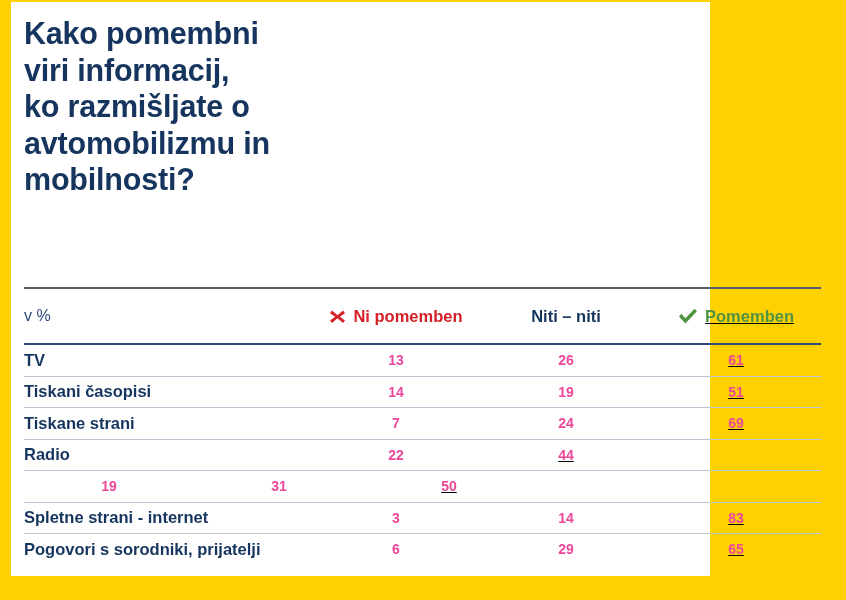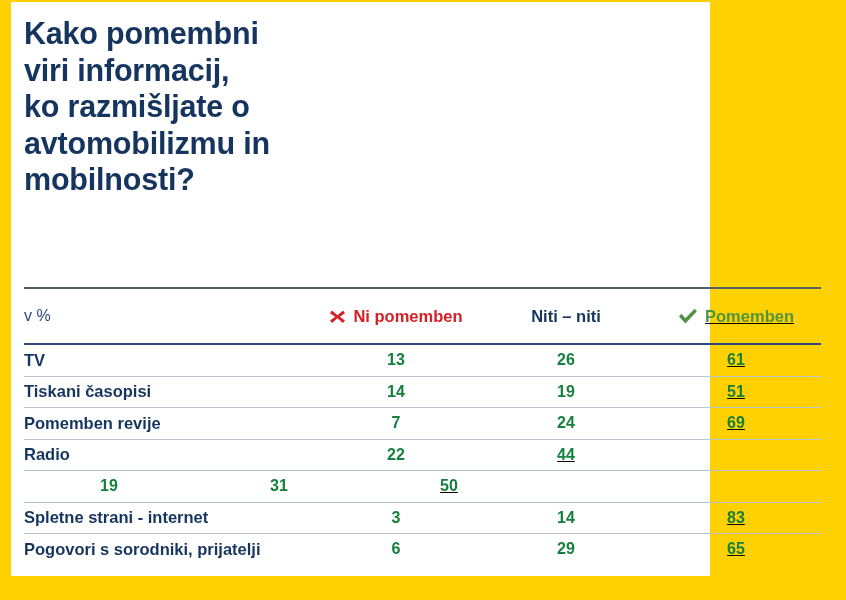--- a/index.html
+++ b/index.html
@@ -112,22 +112,22 @@
     align-items: center;
     height: 30.5px;
   }
   .rlabel {
     color: #16355e;
     font-size: 16.5px;
     font-weight: bold;
     white-space: nowrap;
   }
   .rnum {
-    color: #15803d;
-    font-size: 16px;
+    color: #ec4899;
+    font-size: 14px;
     font-weight: bold;
   }
 </style>
 </head>
 <body>
 
 <div class="frame">
   <div class="inner">
 
     <div class="title">
@@ -185,21 +185,21 @@
 
       <div class="data-row">
         <div class="c-label"><span class="rlabel">Tiskani časopisi</span></div>
         <div class="c-num"><span class="rnum">14</span></div>
         <div class="c-num"><span class="rnum">19</span></div>
         <div class="c-num last"><span class="rnum">51</span></div>
       </div>
       <div class="rule-row"></div>
 
       <div class="data-row">
-        <div class="c-label"><span class="rlabel">Pomemben revije</span></div>
+        <div class="c-label"><span class="rlabel">Tiskane strani</span></div>
         <div class="c-num"><span class="rnum">7</span></div>
         <div class="c-num"><span class="rnum">24</span></div>
         <div class="c-num last"><span class="rnum">69</span></div>
       </div>
       <div class="rule-row"></div>
 
       <div class="data-row">
         <div class="c-label"><span class="rlabel">Radio</span></div>
         <div class="c-num"><span class="rnum">22</span></div>
         <div class="c-num last"><span class="rnum">44</span></div>

